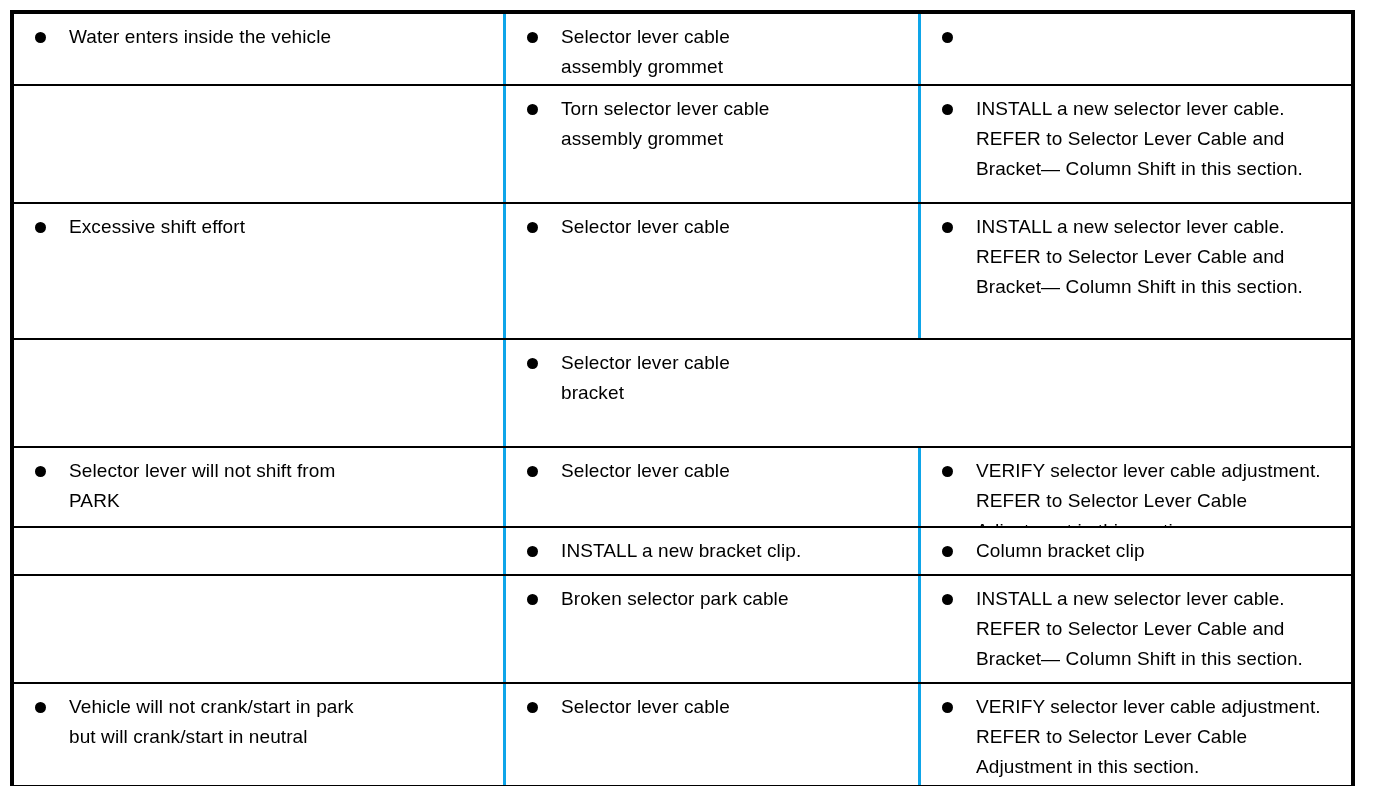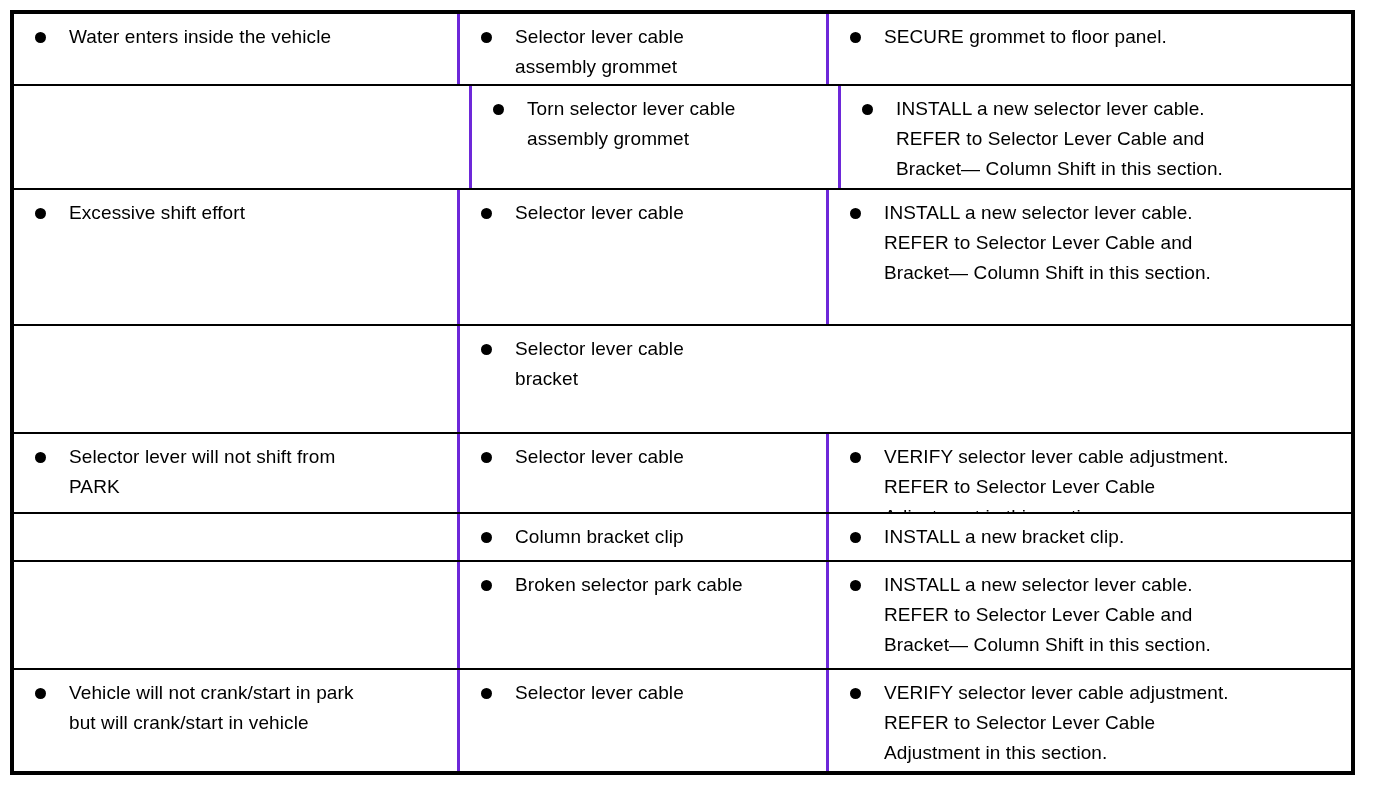--- a/index.html
+++ b/index.html
@@ -23,36 +23,37 @@
     top: 10px;
     width: 1345px;
     box-sizing: border-box;
     border: 4px solid #000000;
     background: #ffffff;
   }
   .row {
     display: grid;
     grid-template-columns: 443px 369px 1fr;
     box-sizing: border-box;
+    gap: 46px;
   }
   .row + .row { border-top: 2px solid #000000; }
   .row1 { height: 70px; }
-  .row2 { height: 104px; padding-left: 12px; }
+  .row2 { height: 118px; }
   .row3 { height: 136px; }
   .row4 { height: 108px; }
   .row5 { height: 80px; }
   .row6 { height: 48px; }
   .row7 { height: 108px; }
   .row8 { height: 103px; }
   .cell {
     box-sizing: border-box;
     padding: 8px 6px 6px 0;
     overflow: hidden;
   }
-  .cell + .cell { border-left: 3px solid #6d28d9; }
+  .cell + .cell { border-left: 3px solid #0ea5e9; }
   .item {
     display: flex;
     align-items: flex-start;
   }
   .bullet {
     flex: none;
     width: 11px;
     height: 11px;
     border-radius: 50%;
     background: #000000;
@@ -81,21 +82,20 @@
       <div class="cell">
         <div class="item">
           <span class="bullet"></span>
           <span class="txt">Selector lever cable
 assembly grommet</span>
         </div>
       </div>
       <div class="cell">
         <div class="item">
           <span class="bullet"></span>
-          <span class="txt">SECURE grommet to floor panel.</span>
         </div>
       </div>
     </div>
 
     <div class="row row2">
       <div class="cell">
         
       </div>
       <div class="cell">
         <div class="item">
@@ -174,27 +174,27 @@
       </div>
     </div>
 
     <div class="row row6">
       <div class="cell">
         
       </div>
       <div class="cell">
         <div class="item">
           <span class="bullet"></span>
+          <span class="txt">INSTALL a new bracket clip.</span>
+        </div>
+      </div>
+      <div class="cell">
+        <div class="item">
+          <span class="bullet"></span>
           <span class="txt">Column bracket clip</span>
-        </div>
-      </div>
-      <div class="cell">
-        <div class="item">
-          <span class="bullet"></span>
-          <span class="txt">INSTALL a new bracket clip.</span>
         </div>
       </div>
     </div>
 
     <div class="row row7">
       <div class="cell">
         
       </div>
       <div class="cell">
         <div class="item">
@@ -210,21 +210,21 @@
 Bracket— Column Shift in this section.</span>
         </div>
       </div>
     </div>
 
     <div class="row row8">
       <div class="cell">
         <div class="item">
           <span class="bullet"></span>
           <span class="txt">Vehicle will not crank/start in park
-but will crank/start in vehicle</span>
+but will crank/start in neutral</span>
         </div>
       </div>
       <div class="cell">
         <div class="item">
           <span class="bullet"></span>
           <span class="txt">Selector lever cable</span>
         </div>
       </div>
       <div class="cell">
         <div class="item">

